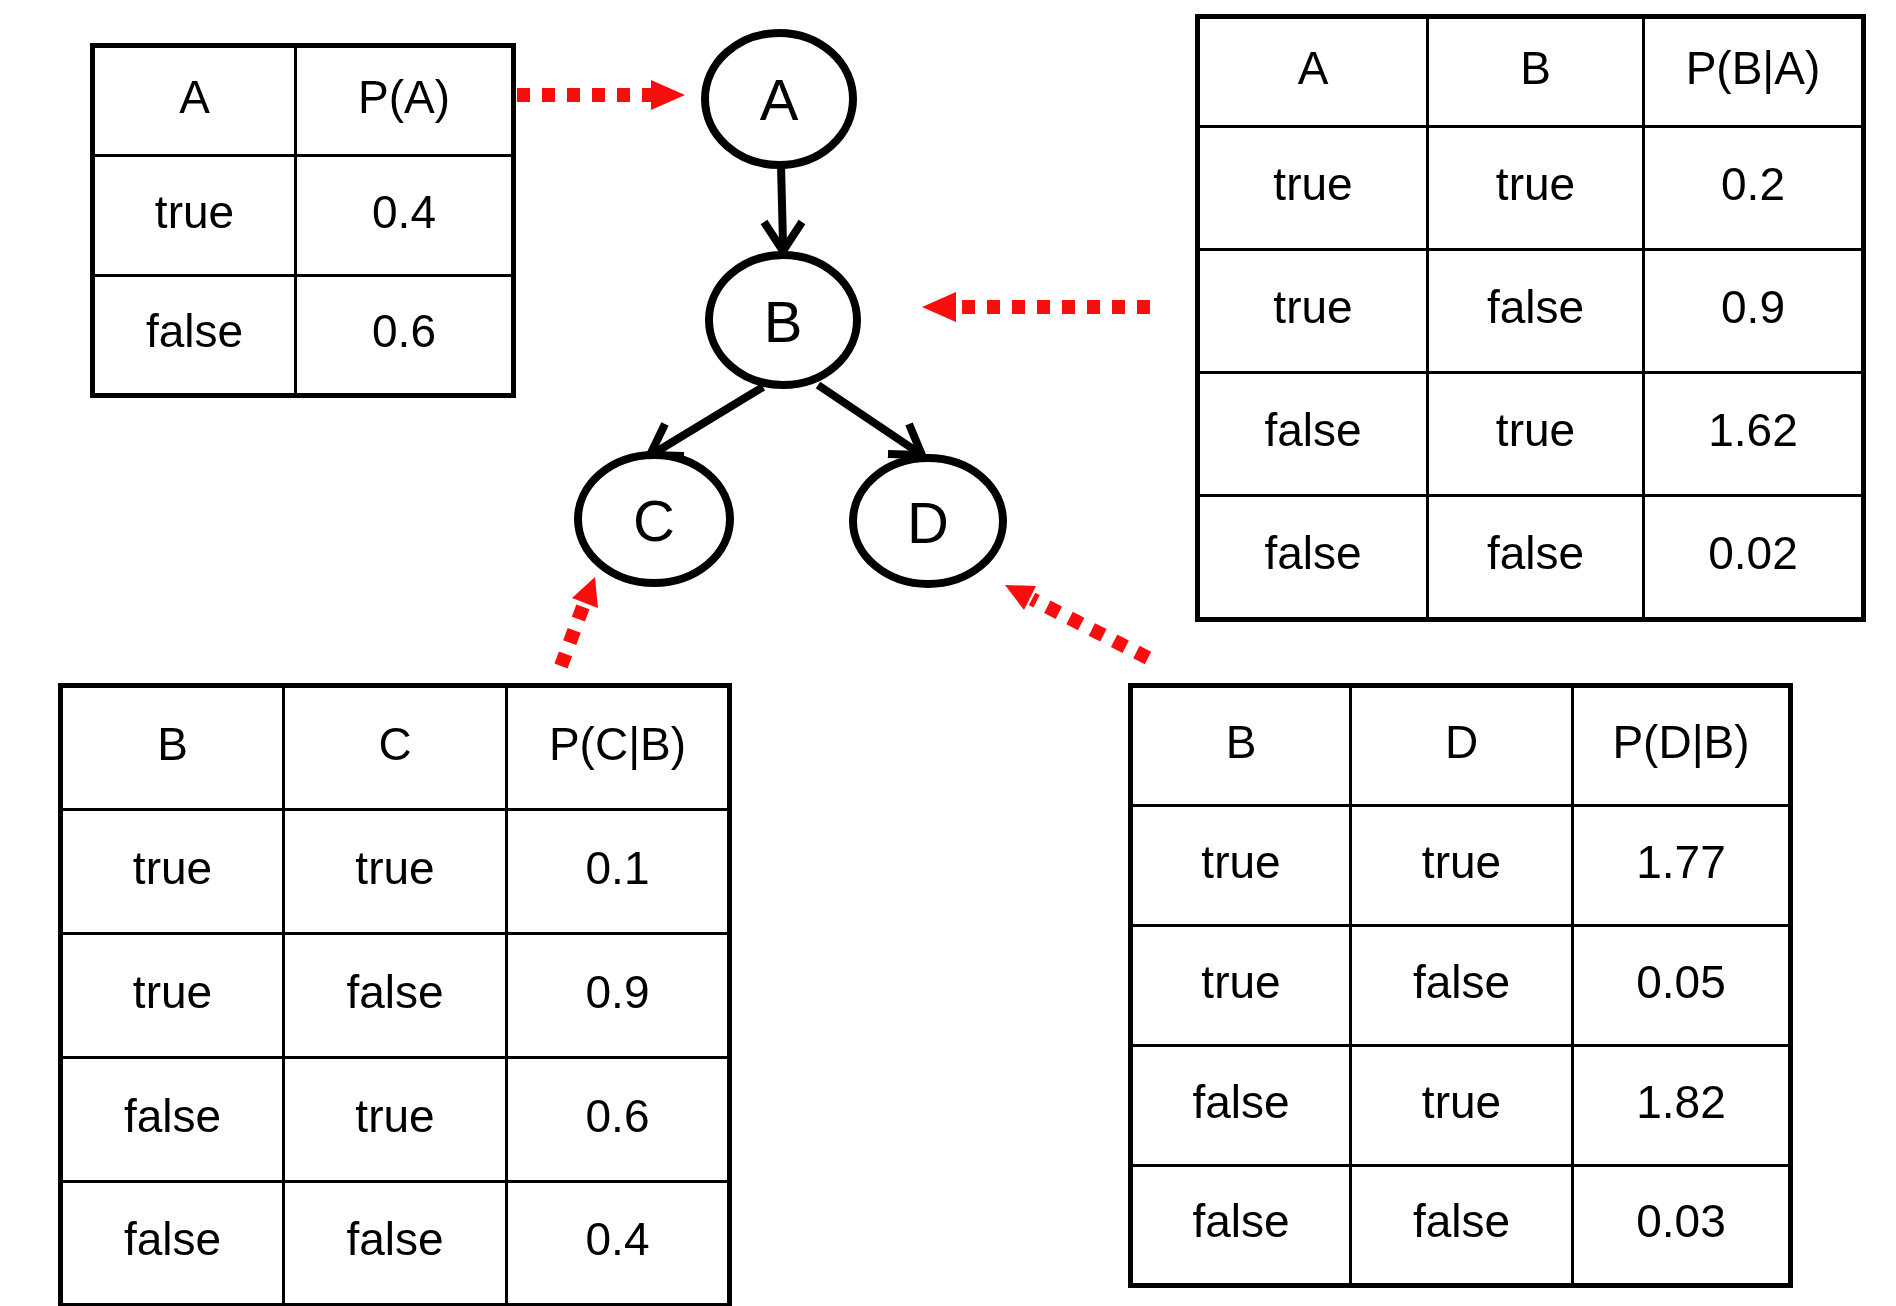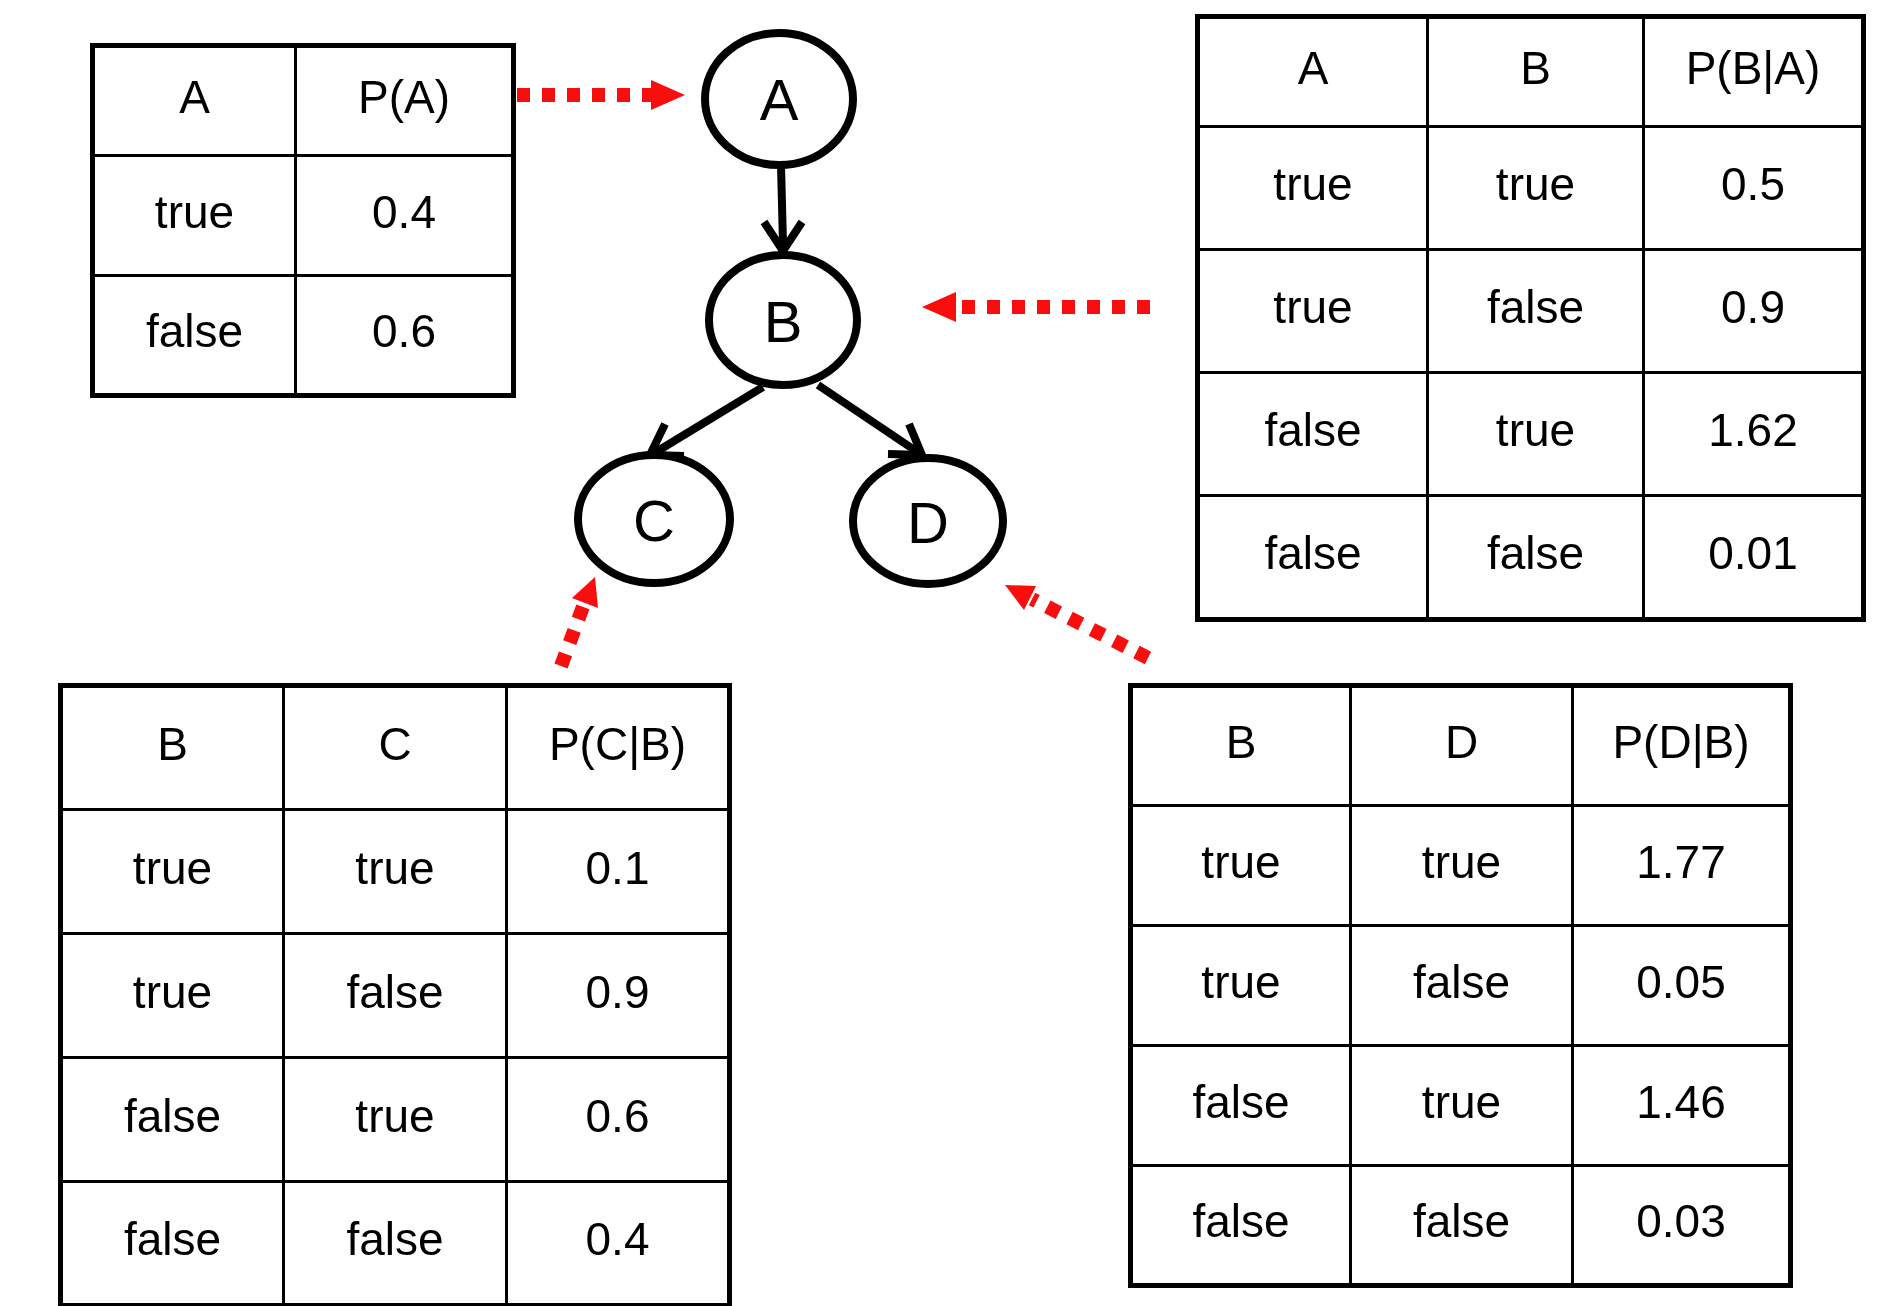--- a/index.html
+++ b/index.html
@@ -78,36 +78,36 @@
       </colgroup>
     <tbody>
         <tr style="height:110px">
       <td>A</td>
       <td>B</td>
       <td>P(B|A)</td>
     </tr>
     <tr style="height:123px">
       <td>true</td>
       <td>true</td>
-      <td>0.5</td>
+      <td>0.2</td>
     </tr>
     <tr style="height:123px">
       <td>true</td>
       <td>false</td>
       <td>0.9</td>
     </tr>
     <tr style="height:123px">
       <td>false</td>
       <td>true</td>
       <td>1.62</td>
     </tr>
     <tr style="height:124px">
       <td>false</td>
       <td>false</td>
-      <td>0.01</td>
+      <td>0.02</td>
     </tr>
   </tbody>
     </table>
 
   <table class="cpt" id="table-pcb">
     <colgroup>
         <col style="width:223px">
         <col style="width:223px">
         <col style="width:223px">
       </colgroup>
@@ -158,21 +158,21 @@
       <td>1.77</td>
     </tr>
     <tr style="height:120px">
       <td>true</td>
       <td>false</td>
       <td>0.05</td>
     </tr>
     <tr style="height:120px">
       <td>false</td>
       <td>true</td>
-      <td>1.46</td>
+      <td>1.82</td>
     </tr>
     <tr style="height:120px">
       <td>false</td>
       <td>false</td>
       <td>0.03</td>
     </tr>
   </tbody>
     </table>
 
   <svg class="graph-overlay" viewBox="0 0 1896 1306">

